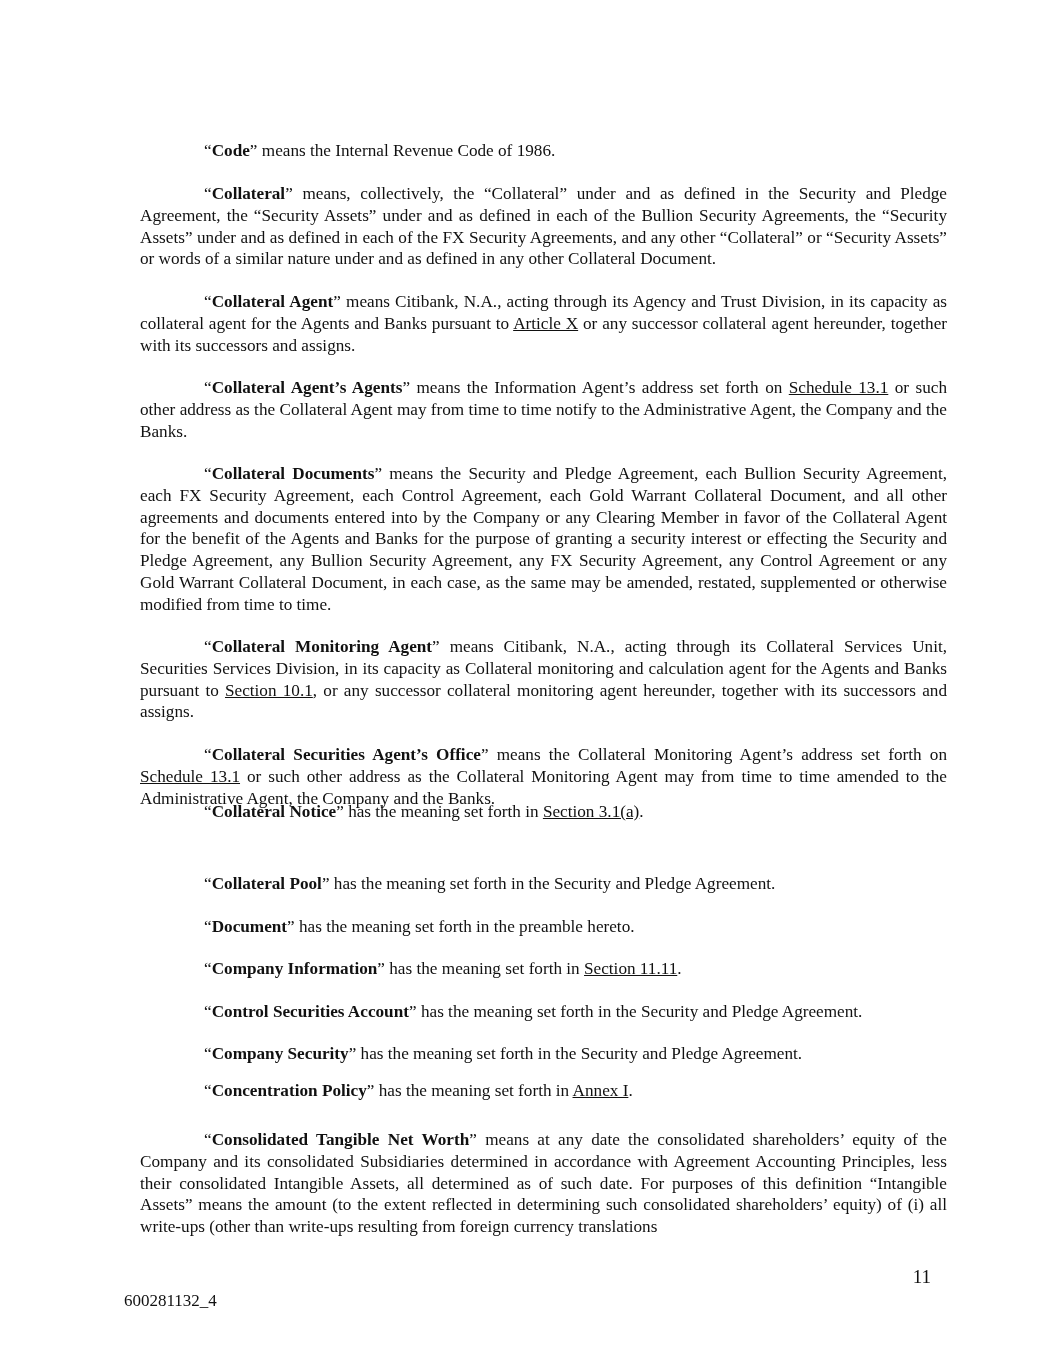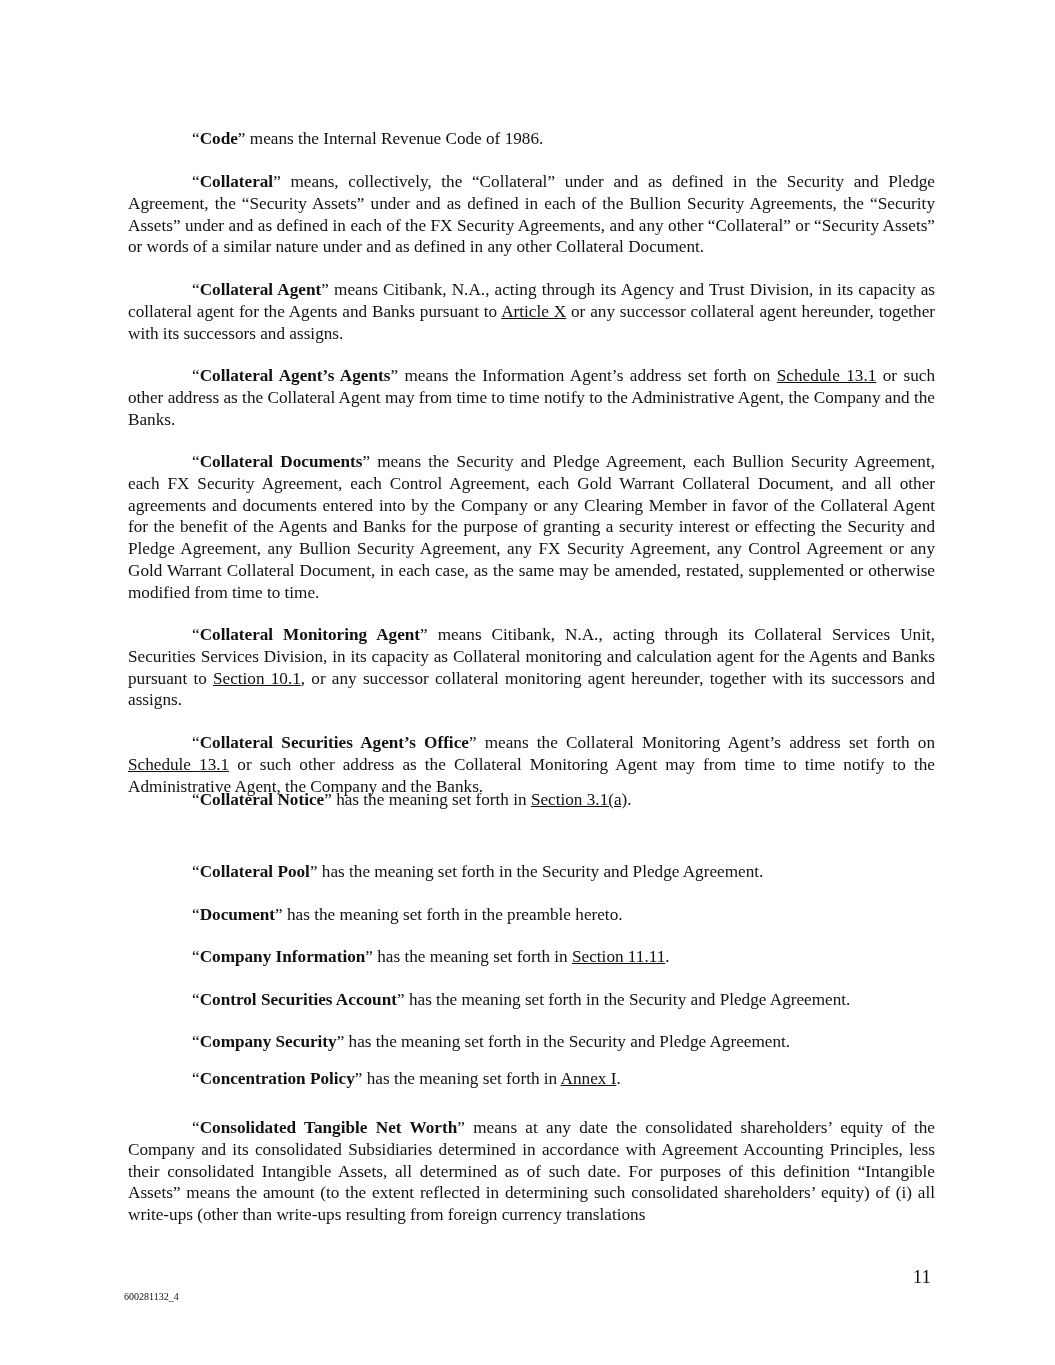--- a/index.html
+++ b/index.html
@@ -1,46 +1,46 @@
 <!DOCTYPE html>
 <html><head>
 <meta charset="utf-8">
 <style>
   html, body { margin: 0; padding: 0; background: #ffffff; }
   body { width: 1055px; height: 1365px; position: relative; overflow: hidden;
          font-family: "Liberation Serif", "DejaVu Serif", serif; color: #111; }
   .page { position: absolute; left: 124px; top: 0; width: 807px; }
   .para { position: absolute; left: 0; width: 807px; font-size: 17.2px; line-height: 21.8px;
-          text-align: justify; margin: 4px; }
+          text-align: justify; margin: 16px; }
   .para .indent { display: inline-block; width: 64px; }
   .single { text-align: left; }
   .term { font-weight: bold; }
   .ref { text-decoration: underline; }
   .page-number { position: absolute; left: 0; width: 807px; top: 1266px; text-align: right;
                  font-size: 19px; }
-  .doc-id { position: absolute; left: 124px; top: 1291px; font-size: 10px; }
+  .doc-id { position: absolute; left: 124px; top: 1291px; font-size: 17px; }
 </style>
 </head>
 <body>
 
 <div class="page">
 
   <p class="para single" style="top:124px"><span class="indent"></span>“<span class="term">Code</span>”<span> means the Internal Revenue Code of 1986.</span></p>
 
   <p class="para" style="top:167px"><span class="indent"></span>“<span class="term">Collateral</span>”<span> means, collectively, the “Collateral” under and as defined in the Security and Pledge Agreement, the “Security Assets” under and as defined in each of the Bullion Security Agreements, the “Security Assets” under and as defined in each of the FX Security Agreements, and any other “Collateral” or “Security Assets” or words of a similar nature under and as defined in any other Collateral Document.</span></p>
 
   <p class="para" style="top:275px"><span class="indent"></span>“<span class="term">Collateral Agent</span>”<span> means Citibank, N.A., acting through its Agency and Trust Division, in its capacity as collateral agent for the Agents and Banks pursuant to </span><span class="ref">Article X</span><span> or any successor collateral agent hereunder, together with its successors and assigns.</span></p>
 
   <p class="para" style="top:361px"><span class="indent"></span>“<span class="term">Collateral Agent’s Agents</span>”<span> means the Information Agent’s address set forth on </span><span class="ref">Schedule 13.1</span><span> or such other address as the Collateral Agent may from time to time notify to the Administrative Agent, the Company and the Banks.</span></p>
 
   <p class="para" style="top:447px"><span class="indent"></span>“<span class="term">Collateral Documents</span>”<span> means the Security and Pledge Agreement, each Bullion Security Agreement, each FX Security Agreement, each Control Agreement, each Gold Warrant Collateral Document, and all other agreements and documents entered into by the Company or any Clearing Member in favor of the Collateral Agent for the benefit of the Agents and Banks for the purpose of granting a security interest or effecting the Security and Pledge Agreement, any Bullion Security Agreement, any FX Security Agreement, any Control Agreement or any Gold Warrant Collateral Document, in each case, as the same may be amended, restated, supplemented or otherwise modified from time to time.</span></p>
 
   <p class="para" style="top:620px"><span class="indent"></span>“<span class="term">Collateral Monitoring Agent</span>”<span> means Citibank, N.A., acting through its Collateral Services Unit, Securities Services Division, in its capacity as Collateral monitoring and calculation agent for the Agents and Banks pursuant to </span><span class="ref">Section 10.1</span><span>, or any successor collateral monitoring agent hereunder, together with its successors and assigns.</span></p>
 
-  <p class="para" style="top:728px"><span class="indent"></span>“<span class="term">Collateral Securities Agent’s Office</span>”<span> means the Collateral Monitoring Agent’s address set forth on </span><span class="ref">Schedule 13.1</span><span> or such other address as the Collateral Monitoring Agent may from time to time notify to the Administrative Agent, the Company and the Banks.</span></p>
+  <p class="para" style="top:728px"><span class="indent"></span>“<span class="term">Collateral Securities Agent’s Office</span>”<span> means the Collateral Monitoring Agent’s address set forth on </span><span class="ref">Schedule 13.1</span><span> or such other address as the Collateral Monitoring Agent may from time to time amended to the Administrative Agent, the Company and the Banks.</span></p>
 
   <p class="para single" style="top:785px"><span class="indent"></span>“<span class="term">Collateral Notice</span>”<span> has the meaning set forth in </span><span class="ref">Section 3.1(a)</span><span>.</span></p>
 
   <p class="para single" style="top:857px"><span class="indent"></span>“<span class="term">Collateral Pool</span>”<span> has the meaning set forth in the Security and Pledge Agreement.</span></p>
 
   <p class="para single" style="top:900px"><span class="indent"></span>“<span class="term">Document</span>”<span> has the meaning set forth in the preamble hereto.</span></p>
 
   <p class="para single" style="top:942px"><span class="indent"></span>“<span class="term">Company Information</span>”<span> has the meaning set forth in </span><span class="ref">Section 11.11</span><span>.</span></p>
 
   <p class="para single" style="top:985px"><span class="indent"></span>“<span class="term">Control Securities Account</span>”<span> has the meaning set forth in the Security and Pledge Agreement.</span></p>

